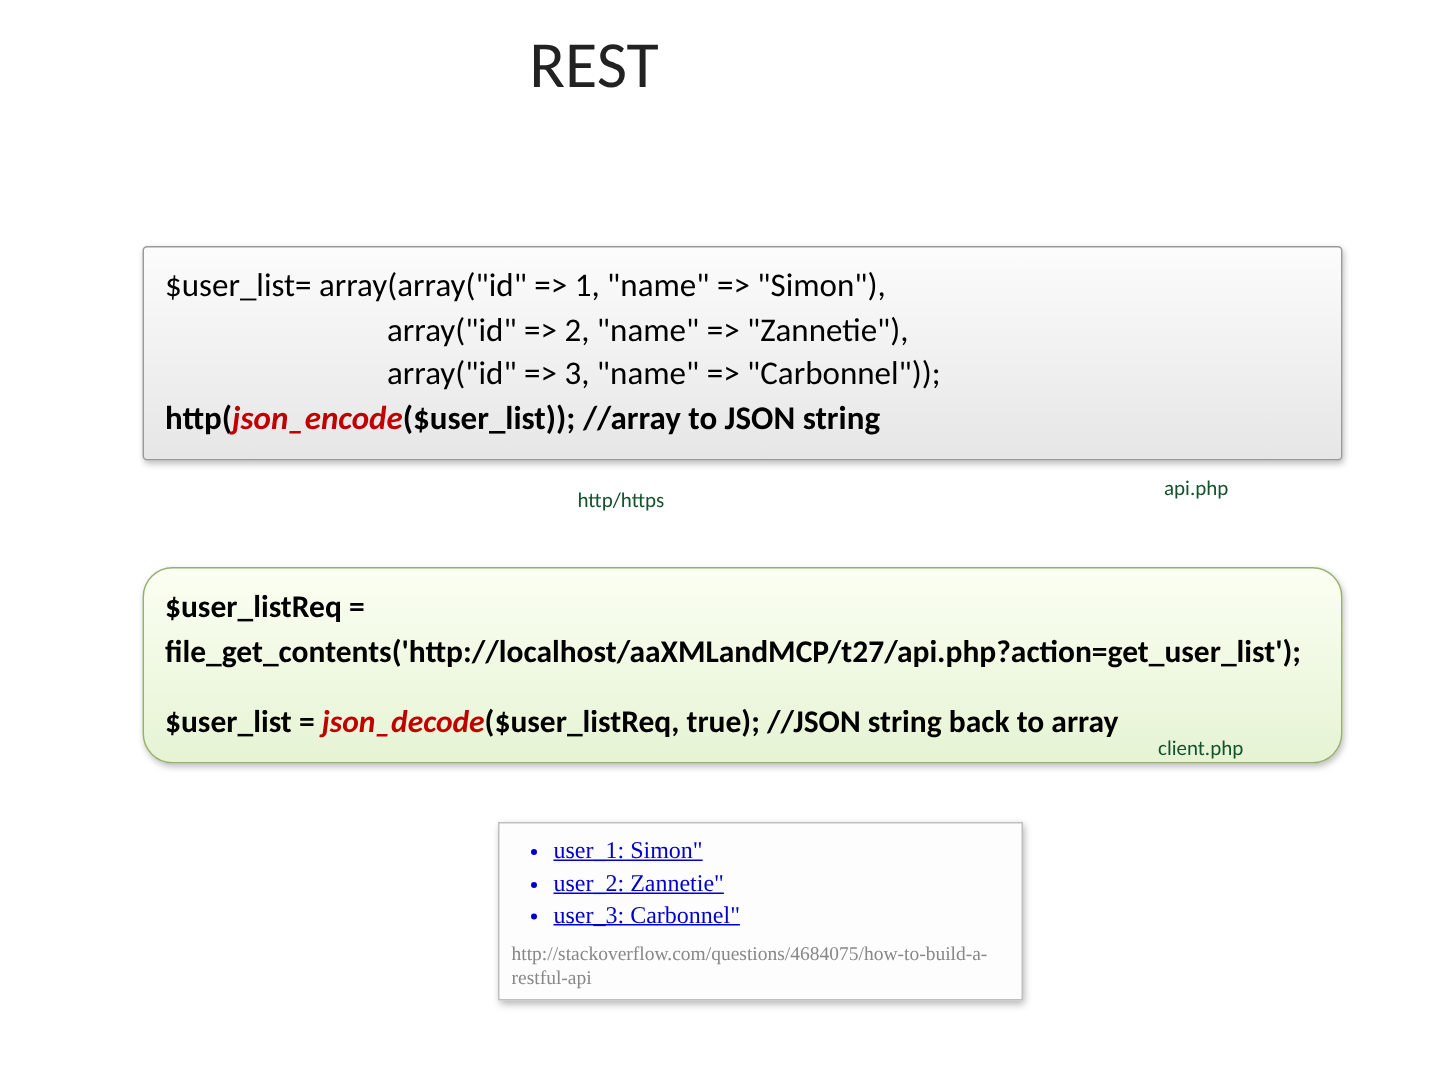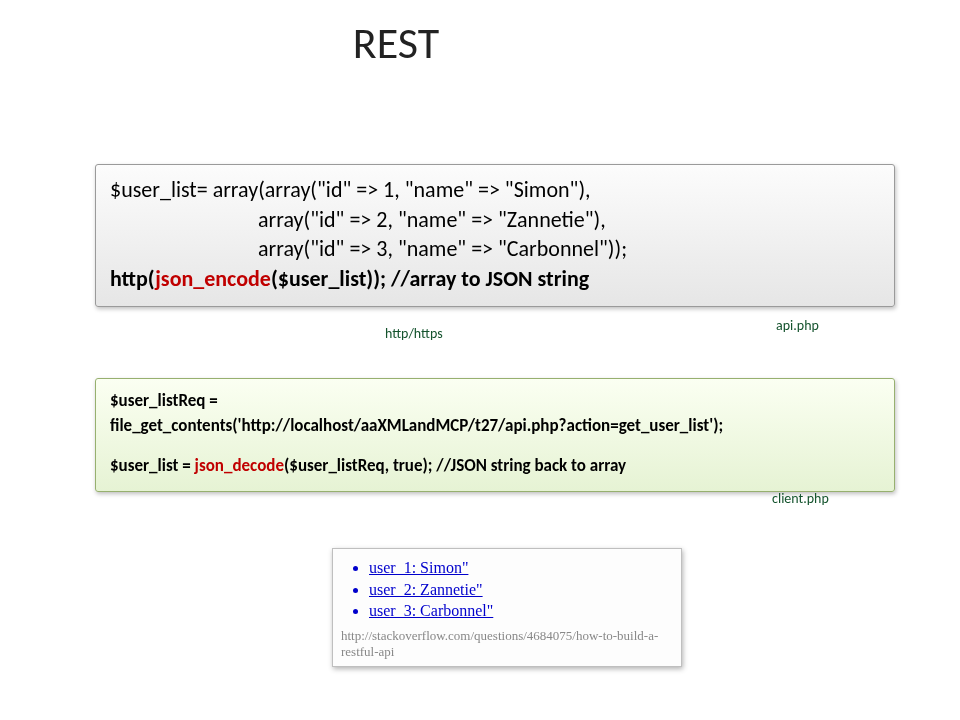--- a/index.html
+++ b/index.html
@@ -38,28 +38,29 @@
     box-shadow: 1px 2px 4px rgba(0,0,0,0.25);
   }
   #box1 {
     top: 164px;
     font-size: 22px;
     line-height: 1.35;
     background: linear-gradient(to bottom, #fcfcfc 0%, #e6e6e6 100%);
   }
   #box2 {
     top: 378px;
-    font-size: 17px;
+    font-size: 21px;
     line-height: 1.45;
     background: linear-gradient(to bottom, #fbfff2 0%, #e6f3d4 100%);
     border-color: #97b06f;
+    border-radius: 20px;
   }
   #box2 .bold { font-weight: bold; }
   #box1 .bold { font-weight: bold; }
-  .red { color: #c00000; }
+  .red { color: #c00000; font-style: italic; }
   .indent { padding-left: 148px; display: block; }
   .label {
     position: absolute;
     font-size: 14px;
     color: #14532d;
   }
   #lbl-http  { top: 325px; left: 385px; }
   #lbl-api   { top: 317px; left: 776px; }
   #lbl-client{ top: 490px; left: 760px; margin-left: 12px; }
 

